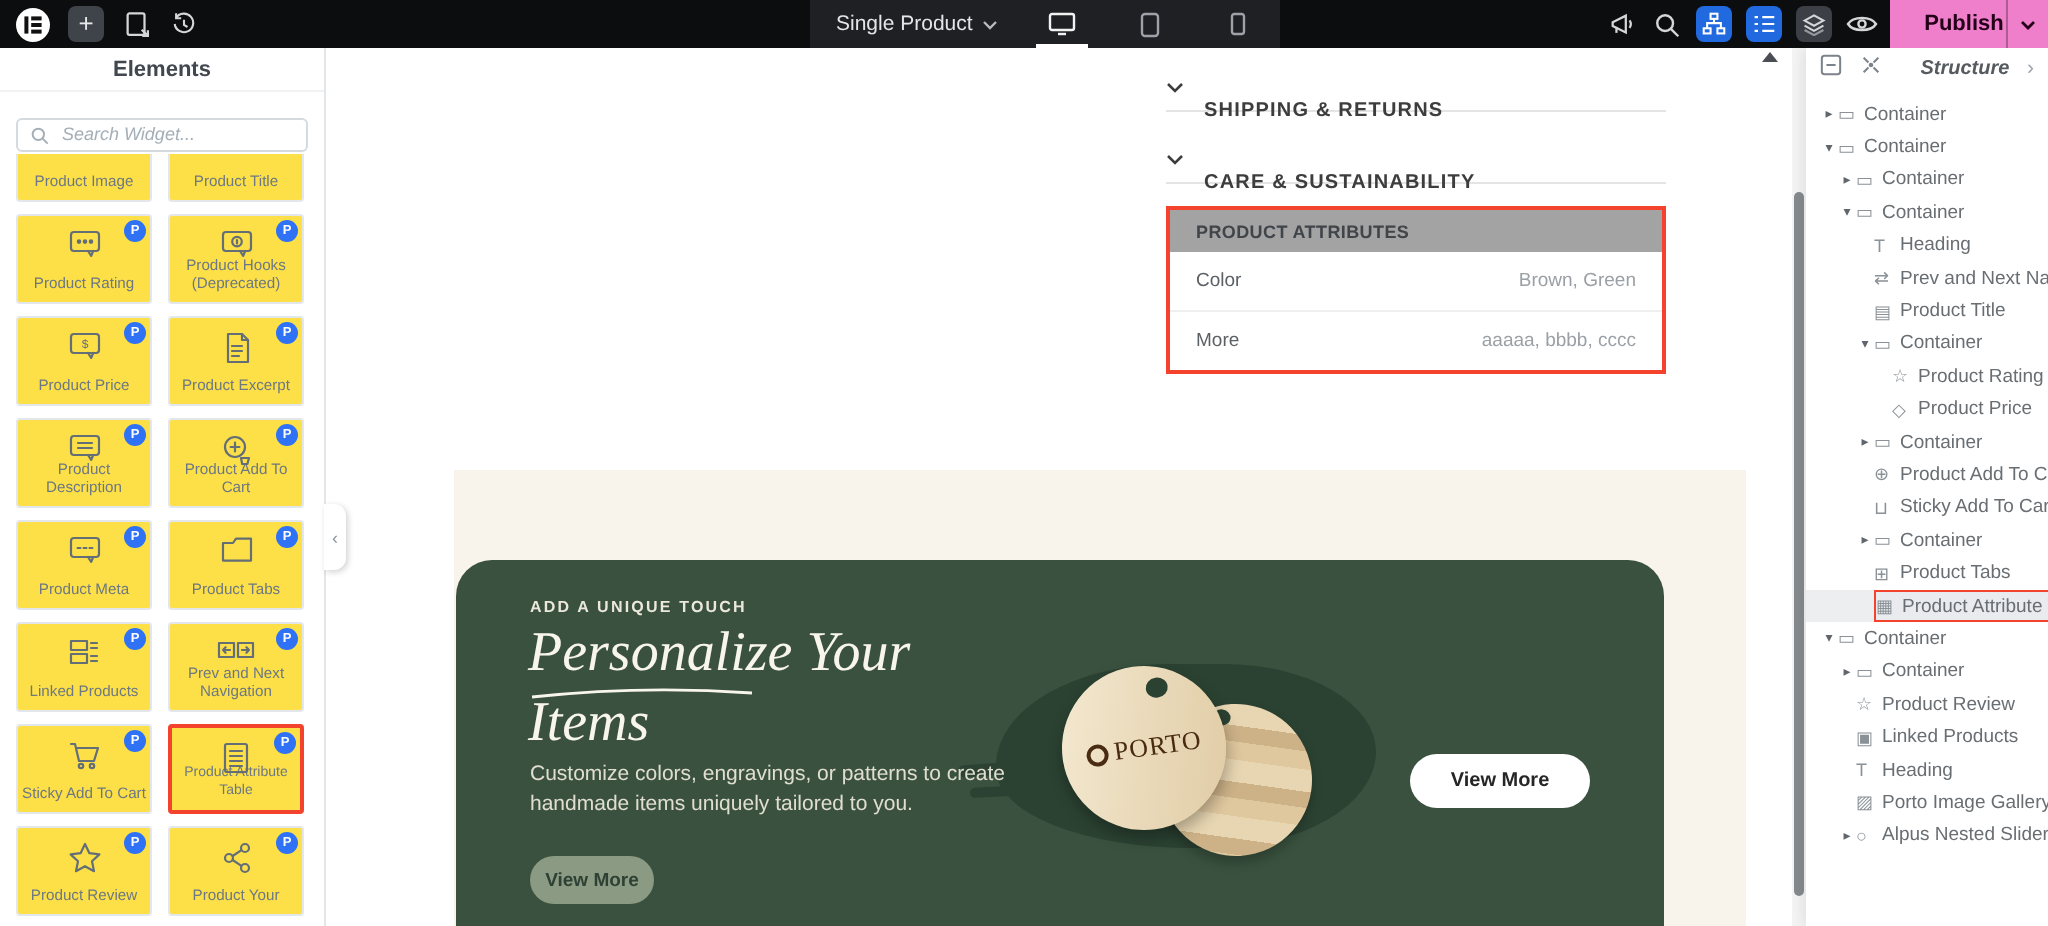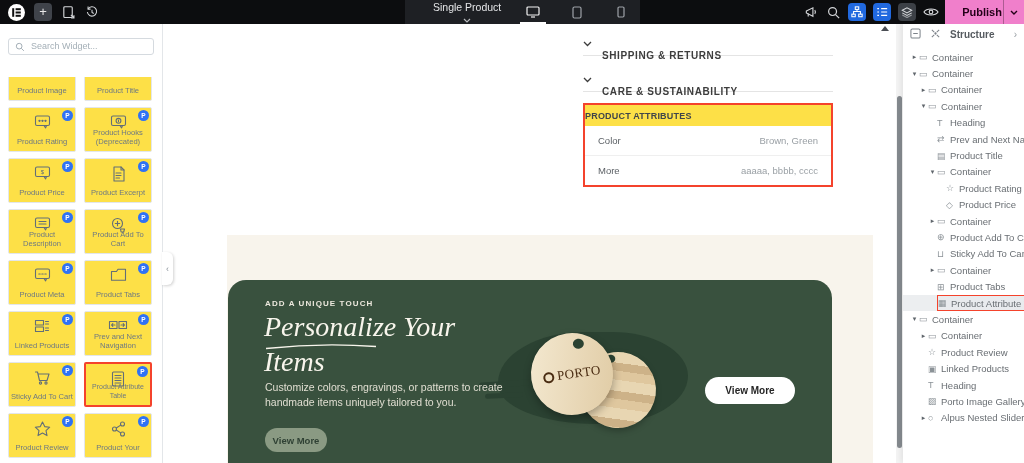--- a/index.html
+++ b/index.html
@@ -7,40 +7,40 @@
   #app{position:relative;width:1024px;height:463px;overflow:hidden;}
 
   
   #topbar{position:absolute;left:0;top:0;width:1024px;height:24px;background:#0c0d0f;z-index:50;}
   .tb-left{position:absolute;left:0;top:0;height:24px;display:flex;align-items:center;gap:9px;padding-left:8px;}
   .logo-btn{width:17px;height:17px;border-radius:50%;background:#fff;border:none;display:flex;align-items:center;justify-content:center;padding:0;cursor:pointer;}
   .plus-btn{width:18px;height:18px;border-radius:4px;background:#3f434a;border:none;color:#e8e8e8;font-size:13px;line-height:16px;padding:0;cursor:pointer;}
   .tb-icon{background:none;border:none;padding:0;display:flex;align-items:center;justify-content:center;cursor:pointer;}
   .tb-icon svg{display:block;}
   .tb-middle{position:absolute;left:405px;top:0;width:235px;height:24px;background:#1e2024;display:flex;align-items:center;}
-  .doc-switcher{display:flex;align-items:center;gap:5px;margin-left:28px;color:#e4e5e7;font-size:10.5px;cursor:pointer;flex-direction:column;}
+  .doc-switcher{display:flex;align-items:center;gap:5px;margin-left:13px;color:#e4e5e7;font-size:10.5px;cursor:pointer;}
   .device-tabs{display:flex;align-items:center;height:24px;margin-left:17px;}
   .device-tab{position:relative;width:30px;height:24px;display:flex;align-items:center;justify-content:center;background:none;border:none;padding:0;cursor:pointer;}
   .device-tab.active:after{content:"";position:absolute;left:2px;right:2px;bottom:0;height:2px;background:#fff;}
   .tb-right{position:absolute;right:79px;top:0;height:24px;display:flex;align-items:center;gap:7px;padding-right:6px;}
   .sq-btn{width:18px;height:18px;border-radius:4px;border:none;display:flex;align-items:center;justify-content:center;padding:0;cursor:pointer;background:transparent;}
   .sq-btn.blue{background:var(--active-blue,#2169df);}
   .sq-btn.gray{background:#3c4046;}
   #publish-btn{position:absolute;right:0;top:0;width:79px;height:24px;background:var(--publish-pink,#f07fcb);border:none;display:flex;align-items:center;padding:0;cursor:pointer;}
   #publish-btn .pb-label{flex:1;text-align:center;font-size:11px;font-weight:bold;color:#230018;padding-left:16px;}
   #publish-btn .pb-divider{width:1px;height:24px;background:rgba(0,0,0,.28);}
   #publish-btn .pb-caret{width:20px;display:flex;align-items:center;justify-content:center;}
 
   
   #left-panel{position:absolute;left:0;top:24px;width:162px;bottom:0;background:#fff;border-right:1px solid #e3e6e9;overflow:hidden;z-index:40;}
   .panel-header{height:21px;display:flex;align-items:center;justify-content:center;border-bottom:1px solid #f0f2f4;}
   .panel-header span{font-size:11px;font-weight:bold;color:#41474e;}
   .search-wrap{position:relative;margin:11px 8px 0 8px;}
   .search-wrap input{width:100%;box-sizing:border-box;height:17px;border:1px solid #d5dadf;border-radius:3px;
-    padding:0 6px 0 22px;font-size:9px;color:#6d7882;outline:none;font-family:"Liberation Sans",sans-serif;}
+    padding:0 6px 0 22px;font-size:9px;font-style:italic;color:#6d7882;outline:none;font-family:"Liberation Sans",sans-serif;}
   .search-wrap input::placeholder{color:#a4afb7;}
   .search-icon{position:absolute;left:7px;top:3px;}
   #widget-grid-clip{position:absolute;left:0;top:53px;right:0;bottom:0;overflow:hidden;}
   #widget-grid{display:grid;grid-template-columns:68px 68px;column-gap:8px;row-gap:6px;padding:0 8px;margin-top:-21px;}
   .widget-card{position:relative;height:45px;background:#fde047;border:1px solid #e3e6ea;border-radius:2px;
     display:flex;flex-direction:column;align-items:center;justify-content:flex-end;box-sizing:border-box;cursor:pointer;}
   .widget-card.highlight{border:2px solid var(--accent-red,#f4432c);}
   .widget-card .w-icon{position:absolute;top:6px;left:0;right:0;display:flex;justify-content:center;}
   .widget-card .w-label{font-size:7.6px;line-height:8.5px;color:#6d7882;text-align:center;padding:0 2px 5px 2px;}
   .widget-card .pro-badge{position:absolute;top:2px;right:2px;width:11px;height:11px;border-radius:50%;
@@ -49,21 +49,21 @@
     border-radius:0 6px 6px 0;box-shadow:1px 1px 3px rgba(0,0,0,.18);display:flex;align-items:center;justify-content:center;
     color:#8a939b;font-size:9px;cursor:pointer;}
 
   
   #canvas{position:absolute;left:163px;top:24px;width:733px;bottom:0;background:#fff;overflow:hidden;}
   .accordion{position:absolute;left:420px;top:0;width:250px;}
   .acc-item{display:flex;align-items:center;gap:10px;height:23px;margin-top:8px;border-bottom:1px solid #e4e4e4;cursor:pointer;}
   .acc-item + .acc-item{margin-top:12px;}
   .acc-label{font-size:10px;font-weight:bold;letter-spacing:.6px;color:#3d3d3d;margin-top:24px;}
   .attr-table{position:absolute;left:420px;top:79px;width:250px;border:2px solid var(--accent-red,#f4432c);background:#fff;box-sizing:border-box;}
-  .attr-head{height:21px;background:#fde047;display:flex;align-items:center;
+  .attr-head{height:21px;background:#a3a3a3;display:flex;align-items:center;padding-left:13px;
     font-size:9px;font-weight:bold;color:#40454a;letter-spacing:.2px;}
   .attr-row{height:29px;display:flex;align-items:center;justify-content:space-between;padding:0 13px;border-bottom:1px solid #efefef;}
   .attr-row:last-child{border-bottom:none;}
   .attr-label{font-size:9.5px;color:#5c6166;}
   .attr-value{font-size:9.5px;color:#9aa0a5;}
 
   .cream{position:absolute;left:64px;top:211px;width:646px;height:260px;background:var(--cream,#f8f4ec);}
   .banner{position:absolute;left:1px;top:45px;width:604px;height:210px;border-radius:18px;
     background:var(--banner-green,#39513e);overflow:hidden;}
   .eyebrow{position:absolute;left:37px;top:19px;font-size:8px;font-weight:bold;letter-spacing:1.1px;color:#ece8dd;}
@@ -98,21 +98,21 @@
   
   #canvas-scrollbar{position:absolute;left:896px;top:24px;width:7px;bottom:0;background:#f4f4f4;z-index:30;}
   #canvas-scrollbar .thumb{position:absolute;left:1px;width:5px;top:72px;height:352px;background:#858a8f;border-radius:3px;}
   #tooltip-arrow{position:absolute;left:881px;top:26px;width:0;height:0;z-index:51;
     border-left:4px solid transparent;border-right:4px solid transparent;border-bottom:5px solid #4a4e54;}
 
   
   #structure-panel{position:absolute;left:903px;top:24px;right:0;bottom:0;background:#fff;z-index:40;
     box-shadow:-2px 0 6px rgba(0,0,0,.08);}
   .sp-header{height:20px;display:flex;align-items:center;padding:0 7px;gap:9px;}
-  .sp-title{flex:1;text-align:left;font-size:10px;font-weight:bold;color:#565b60;}
+  .sp-title{flex:1;text-align:right;font-size:10px;font-weight:bold;color:#565b60;font-style:italic;}
   .sp-chevron{color:#9aa0a5;font-size:10px;cursor:pointer;}
   #tree{padding-top:5px;}
   .tree-row{height:16.4px;display:flex;align-items:center;cursor:pointer;}
   .tree-arrow{width:9px;font-size:7px;color:#60666c;text-align:center;flex:none;}
   .tree-ico{width:13px;font-size:9px;color:#8b9297;text-align:left;flex:none;}
   .tree-label{font-size:9.5px;color:#696e73;white-space:nowrap;overflow:hidden;}
   .tree-row.selected{background:#eceef0;}
   .tree-row.selected .row-inner{border:1.5px solid var(--accent-red,#f4432c);background:#e9ebee;}
   .row-inner{display:flex;align-items:center;flex:1;height:14px;margin-right:3px;}
 </style>
@@ -221,20 +221,23 @@
       <span class="pb-divider"></span>
       <span class="pb-caret">
         <svg width="8" height="5" viewBox="0 0 8 5" fill="none" stroke="#230018" stroke-width="1.4">
             <path d="M1 1 L4 4 L7 1"></path>
           </svg>
       </span>
     </button>
   </header>
 
   <aside id="left-panel">
+    <div class="panel-header">
+      <span>Elements</span>
+    </div>
     <div class="search-wrap">
       <span class="search-icon">
         <svg width="10" height="10" viewBox="0 0 12 12" fill="none" stroke="#a4afb7" stroke-width="1.2">
             <circle cx="5" cy="5" r="3.4"></circle>
             <path d="M7.6 7.6 L10.6 10.6"></path>
           </svg>
       </span>
       <input type="text" placeholder="Search Widget..." style="">
     </div>
     <div id="widget-grid-clip">

